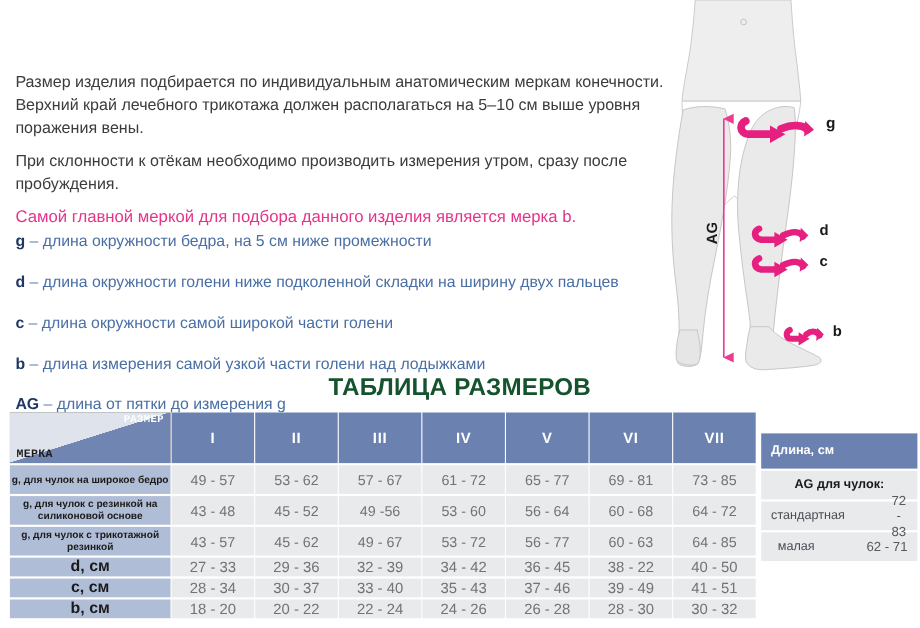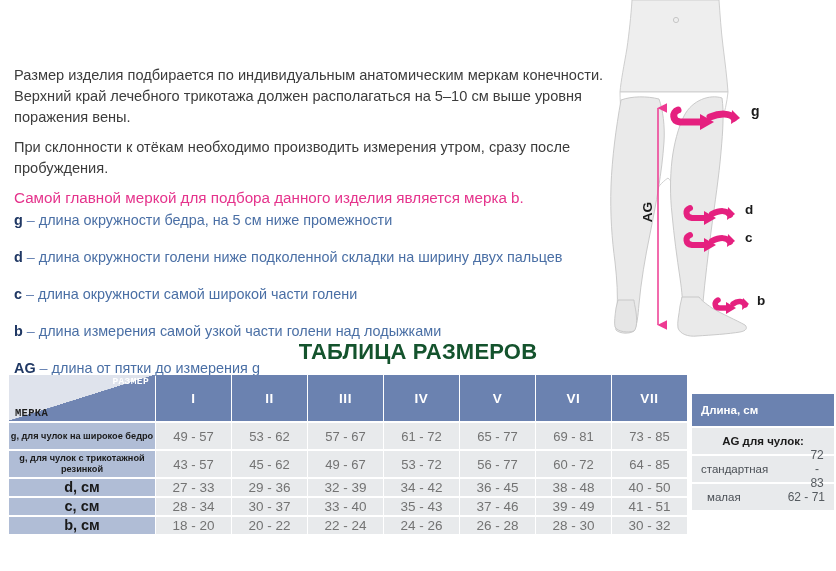--- a/index.html
+++ b/index.html
@@ -388,37 +388,47 @@
         <td class="row-label">g, для чулок на широкое бедро</td>
         <td class="data-cell">49 - 57</td>
         <td class="data-cell">53 - 62</td>
         <td class="data-cell">57 - 67</td>
         <td class="data-cell">61 - 72</td>
         <td class="data-cell">65 - 77</td>
         <td class="data-cell">69 - 81</td>
         <td class="data-cell">73 - 85</td>
       </tr>
       <tr>
+        <td class="row-label">g, для чулок с  резинкой на силиконовой основе</td>
+        <td class="data-cell">43 - 48</td>
+        <td class="data-cell">45 - 52</td>
+        <td class="data-cell">49 -56</td>
+        <td class="data-cell">53 - 60</td>
+        <td class="data-cell">56 - 64</td>
+        <td class="data-cell">60 - 68</td>
+        <td class="data-cell">64 - 72</td>
+      </tr>
+      <tr>
         <td class="row-label">g, для чулок с трикотажной резинкой</td>
         <td class="data-cell">43 - 57</td>
         <td class="data-cell">45 - 62</td>
         <td class="data-cell">49 - 67</td>
         <td class="data-cell">53 - 72</td>
         <td class="data-cell">56 - 77</td>
-        <td class="data-cell">60 - 72</td>
+        <td class="data-cell">60 - 63</td>
         <td class="data-cell">64 - 85</td>
       </tr>
       <tr class="big-row">
         <td class="row-label big">d, см</td>
         <td class="data-cell">27 - 33</td>
         <td class="data-cell">29 - 36</td>
         <td class="data-cell">32 - 39</td>
         <td class="data-cell">34 - 42</td>
         <td class="data-cell">36 - 45</td>
-        <td class="data-cell">38 - 48</td>
+        <td class="data-cell">38 - 22</td>
         <td class="data-cell">40 - 50</td>
       </tr>
       <tr class="big-row">
         <td class="row-label big">c, см</td>
         <td class="data-cell">28 - 34</td>
         <td class="data-cell">30 - 37</td>
         <td class="data-cell">33 - 40</td>
         <td class="data-cell">35 - 43</td>
         <td class="data-cell">37 - 46</td>
         <td class="data-cell">39 - 49</td>

